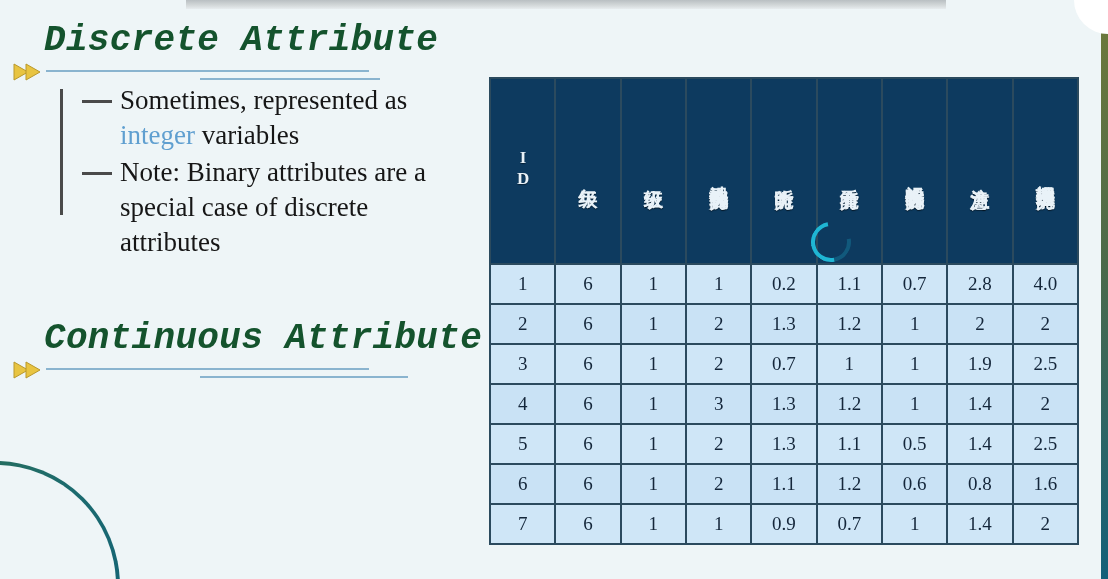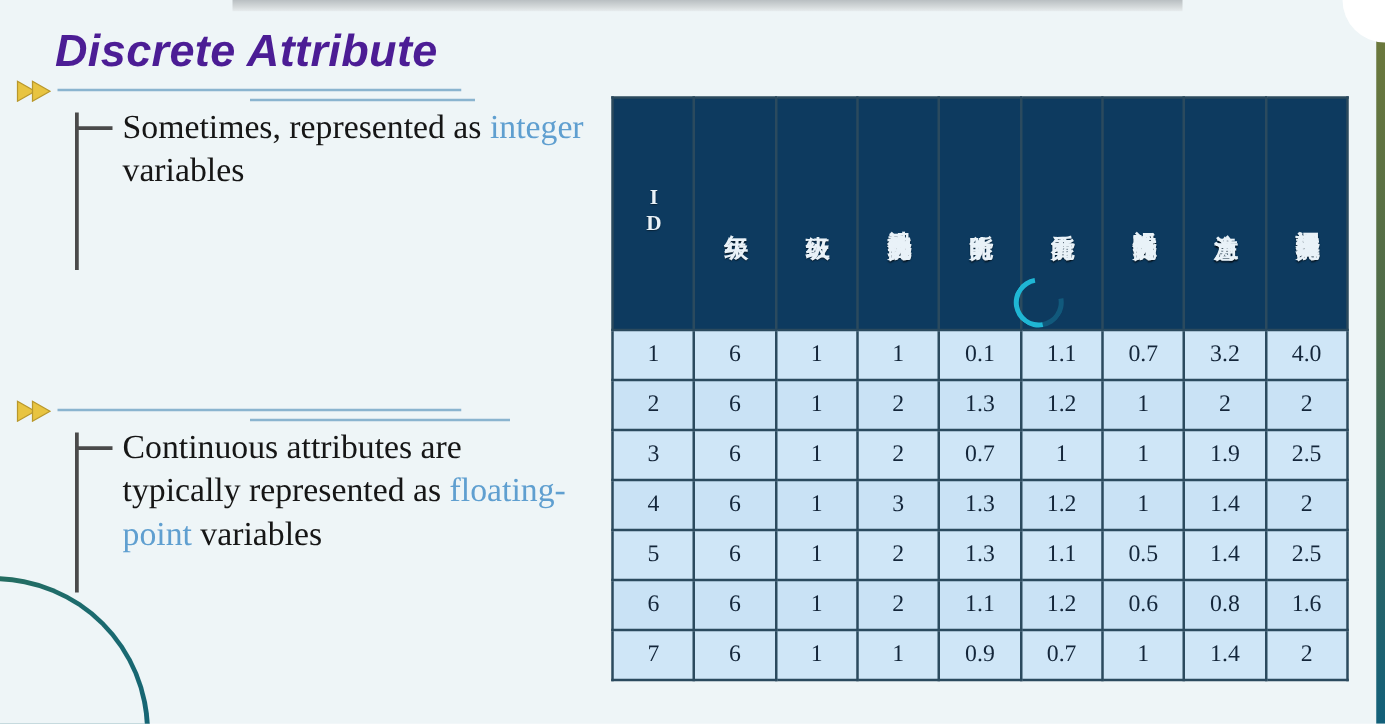--- a/index.html
+++ b/index.html
@@ -57,25 +57,25 @@
     border-bottom-left-radius: 100%;
   }
 
   
   .section {
     position: absolute;
     left: 0;
     width: 470px;
   }
   .heading {
-    font-family: Liberation Sans, sans-serif;
+    font-family: Liberation Mono, monospace;
     font-style: italic;
     font-weight: 700;
     font-size: 36px;
-    color: #4c1d95;
+    color: #14532d;
     letter-spacing: .3px;
     white-space: nowrap;
   }
 
   .rule-wrap { position: relative; height: 22px; }
   .arrow-marker {
     position: absolute;
     left: 12px; top: 1px;
     width: 40px; height: 20px;
   }
@@ -89,21 +89,21 @@
     position: absolute;
     top: 17px;
     height: 2px;
     background: #8ab4cf;
   }
 
   
   .tree {
     position: relative;
     margin-left: 60px;
-    padding-left: 38px;
+    padding-left: 60px;
   }
   .tree-spine {
     position: absolute;
     left: 0; top: 6px;
     width: 3px;
     background: #4a4a4a;
   }
   .bullet {
     position: relative;
     font-size: 27px;
@@ -205,44 +205,41 @@
     </div>
 
     <div class="tree">
       <span class="tree-spine" style="height:126px;"></span>
 
       <div class="bullet">
         <span class="tick"></span>
         <span>Sometimes, represented as </span><span class="kw">integer</span><span> variables</span>
       </div>
 
+      <div class="bullet" style="margin-top:2px;">
+        <span class="tick"></span>
+        <span>Note: Binary attributes are a special case of discrete attributes</span>
+      </div>
     </div>
   </div>
 
   <div class="section" style="top:318px;">
+    <div class="heading" style="margin-left:44px;">Continuous Attribute</div>
 
     <div class="rule-wrap">
       <span class="arrow-marker">
         <svg width="40" height="20" viewBox="0 0 40 20">
           <polygon points="2,2 16,10 2,18" fill="#e8c441" stroke="#b9982c" stroke-width="1"></polygon>
           <polygon points="14,2 28,10 14,18" fill="#e8c441" stroke="#b9982c" stroke-width="1"></polygon>
         </svg>
       </span>
       <span class="rule-top" style="width:323px;"></span>
       <span class="rule-bottom" style="left:200px;width:208px;"></span>
     </div>
 
-    <div class="tree">
-      <span class="tree-spine" style="height:128px;"></span>
-
-      <div class="bullet">
-        <span class="tick"></span>
-        <span>Continuous attributes are typically represented as </span><span class="kw">floating-point</span><span> variables</span>
-      </div>
-    </div>
   </div>
 
   <div id="table-wrap">
     <table class="data">
       <thead>
         <tr>
           <th><span class="vtext latin">ID</span></th>
           <th><span class="vtext">年级</span></th>
           <th><span class="vtext">班级</span></th>
           <th><span class="vtext">视动统合能力</span></th>
@@ -252,24 +249,24 @@
           <th><span class="vtext">注意力</span></th>
           <th><span class="vtext">逻辑推理能力</span></th>
         </tr>
       </thead>
       <tbody id="table-body">
           <tr>
             <td>1</td>
             <td>6</td>
             <td>1</td>
             <td>1</td>
-            <td>0.1</td>
+            <td>0.2</td>
             <td>1.1</td>
             <td>0.7</td>
-            <td>3.2</td>
+            <td>2.8</td>
             <td>4.0</td>
           </tr>
           <tr>
             <td>2</td>
             <td>6</td>
             <td>1</td>
             <td>2</td>
             <td>1.3</td>
             <td>1.2</td>
             <td>1</td>

